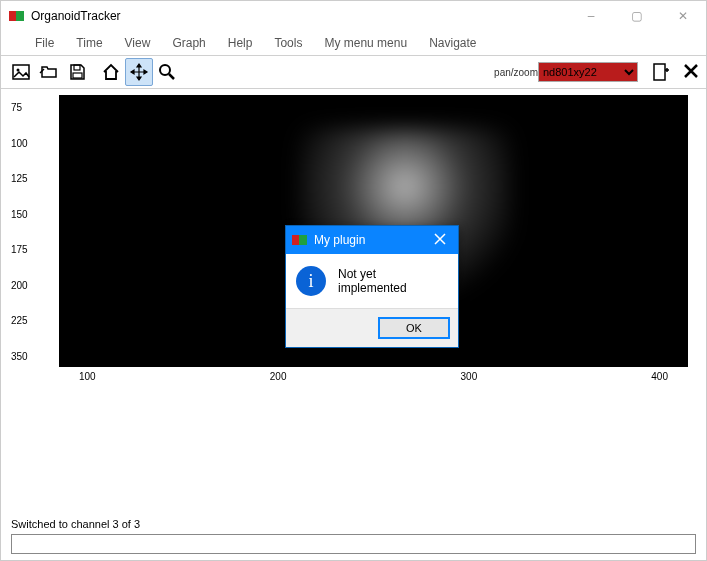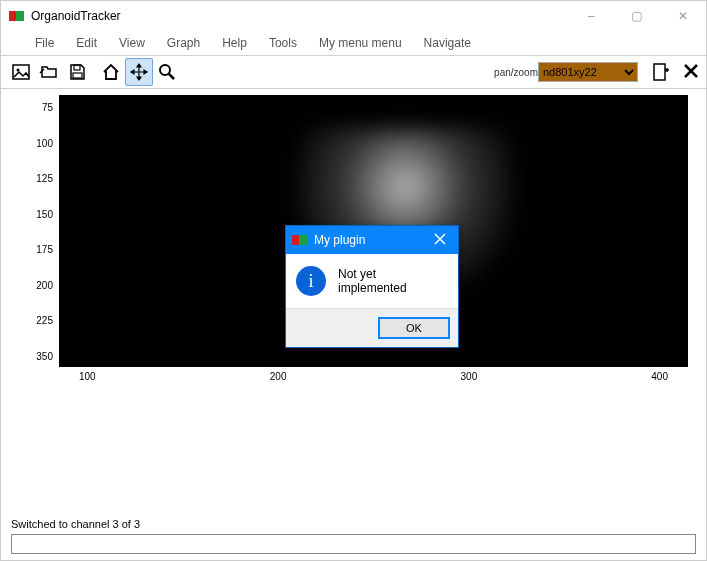--- a/index.html
+++ b/index.html
@@ -11,27 +11,27 @@
   .win-controls { display: flex; }
   .win-btn { width: 46px; height: 30px; display: flex; align-items: center; justify-content: center; color: #999; }
   .menubar { height: 24px; display: flex; align-items: center; padding: 0 24px; gap: 2px; font-size: 12px; color: #555; }
   .menu-item { padding: 2px 10px; cursor: default; }
   .toolbar { height: 34px; border-top: 1px solid #d0d0d0; border-bottom: 1px solid #d0d0d0; background: #fff; display: flex; align-items: center; padding: 0 6px; gap: 0; }
   .tool-btn { width: 28px; height: 28px; display: flex; align-items: center; justify-content: center; border: 1px solid transparent; }
   .tool-btn.active { border: 1px solid #7aa7d7; background: #cde3f8; border-radius: 2px; }
   .tool-btn svg { width: 20px; height: 20px; }
   .toolbar-spacer { flex: 1; }
   .toolbar-label { font-size: 10px; color: #333; margin-right: 0; text-align: center; }
-  .toolbar-select { font-size: 11px; width: 100px; height: 20px; border: 1px solid #aaa; background: #a16207; }
+  .toolbar-select { font-size: 11px; width: 100px; height: 20px; border: 1px solid #aaa; background: #b91c1c; }
   .toolbar-right-icons { display: flex; align-items: center; gap: 8px; margin-left: 8px; }
   .close-x-btn svg { width: 18px; height: 18px; }
   .content { padding: 6px 10px 0 10px; position: relative; }
   .heading { font-size: 20px; font-weight: bold; margin: 2px 0 6px 0; }
   .plot-area { position: relative; height: 300px; margin-left: 0; }
-  .y-ticks { position: absolute; left: 0; top: 12px; width: 46px; height: 260px; display: flex; flex-direction: column; justify-content: space-between; font-size: 10px; text-align: right; }
+  .y-ticks { position: absolute; left: 0; top: 12px; width: 46px; height: 260px; display: flex; flex-direction: column; justify-content: space-between; font-size: 10px; text-align: left; }
   .y-ticks div { transform: translateY(-50%); padding-right: 4px;}
   .image-view { position: absolute; left: 48px; top: 0; right: 8px; height: 272px; background: #000; }
   .image-view::after { content:""; position:absolute; left:38%; top:12%; width:34%; height:72%;
     background: radial-gradient(circle at 50% 30%, rgba(200,200,200,0.9), rgba(90,90,90,0.6) 35%, rgba(0,0,0,0) 70%);
     filter: blur(10px);
   }
   .x-ticks { position: absolute; left: 48px; right: 8px; top: 276px; height: 16px; display: flex; justify-content: space-between; font-size: 10px; padding: 0 20px; }
   .status-line { position: absolute; left: 10px; bottom: 30px; font-size: 11px; color: #000; }
   .status-input { position: absolute; left: 10px; right: 10px; bottom: 6px; height: 20px; border: 1px solid #888; }
   
@@ -59,21 +59,21 @@
   <span class="titlebar-title">OrganoidTracker</span>
   <div class="win-controls">
     <div class="win-btn">–</div>
     <div class="win-btn">▢</div>
     <div class="win-btn">✕</div>
   </div>
 </div>
 
 <div class="menubar">
   <span class="menu-item">File</span>
-  <span class="menu-item">Edit</span>
+  <span class="menu-item">Time</span>
   <span class="menu-item">View</span>
   <span class="menu-item">Graph</span>
   <span class="menu-item">Help</span>
   <span class="menu-item">Tools</span>
   <span class="menu-item">My menu menu</span>
   <span class="menu-item">Navigate</span>
 </div>
 
 <div class="toolbar">
   <div class="tool-btn">

